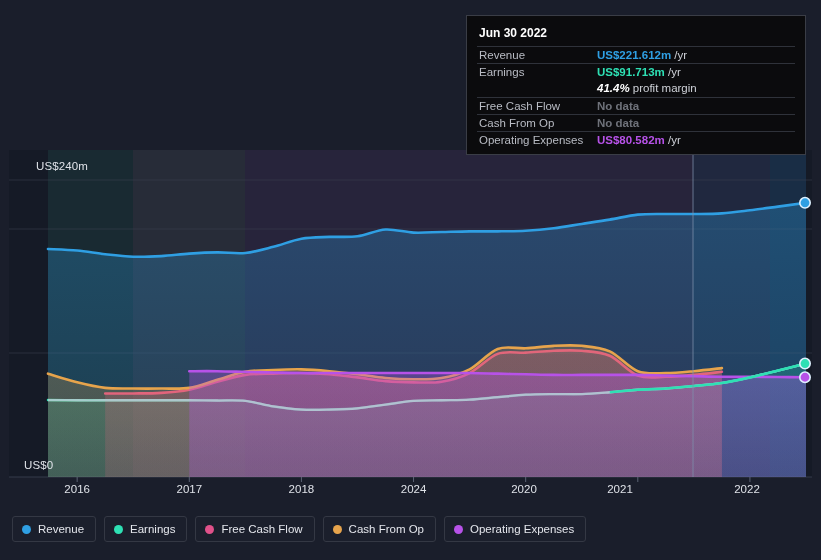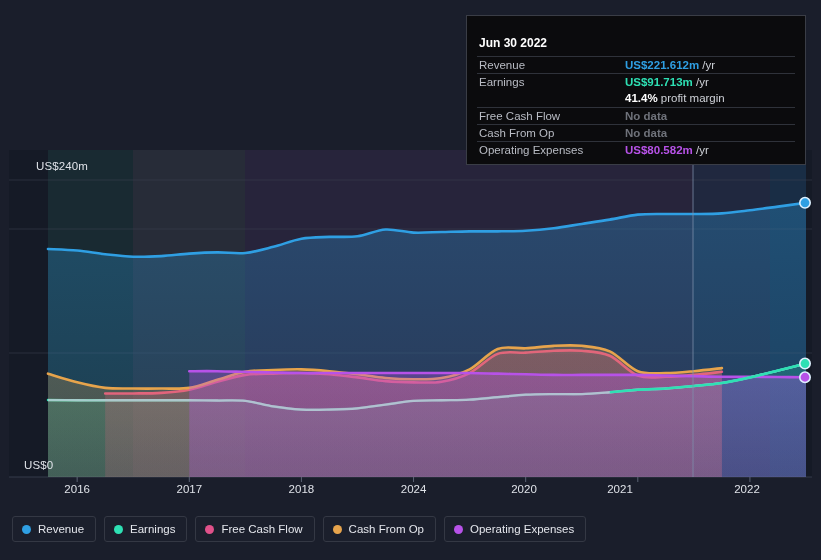--- a/index.html
+++ b/index.html
@@ -37,21 +37,21 @@
     white-space:nowrap;
   }
 
   
   #tooltip {
     position:absolute;
     left:466px; top:15px;
     width:340px;
     background:#0b0b0d;
     border:1px solid #3a3d46;
-    padding:19px 10px 6px 10px;
+    padding:9px 10px 6px 10px;
     font-size:11.5px;
   }
   #tooltip-date {
     font-weight:bold;
     font-size:12px;
     color:#ffffff;
     padding:1px 0 6px 2px;
   }
   .tt-row {
     display:flex;
@@ -62,24 +62,24 @@
     min-height:17px;
   }
   .tt-row.no-border { border-top:none; }
   .tt-key {
     width:118px;
     flex:0 0 118px;
     color:#b9bcc4;
     white-space:nowrap;
   }
   .tt-val { white-space:nowrap; }
-  .tt-val .amount { font-weight:bold;margin-left:28px; }
+  .tt-val .amount { font-weight:bold; }
   .tt-val .unit { color:#cfd2d8; font-weight:normal; }
   .tt-val.nodata { color:#6f727a; }
-  .tt-val.margin .amount { color:#ffffff; }
+  .tt-val.margin .amount { color:#ffffff;font-style:italic; }
   .tt-val.margin .unit { color:#cfd2d8; }
 
   
   #legend {
     position:absolute;
     left:12px; top:516px;
     display:flex;
     gap:8px;
   }
   .legend-item {

